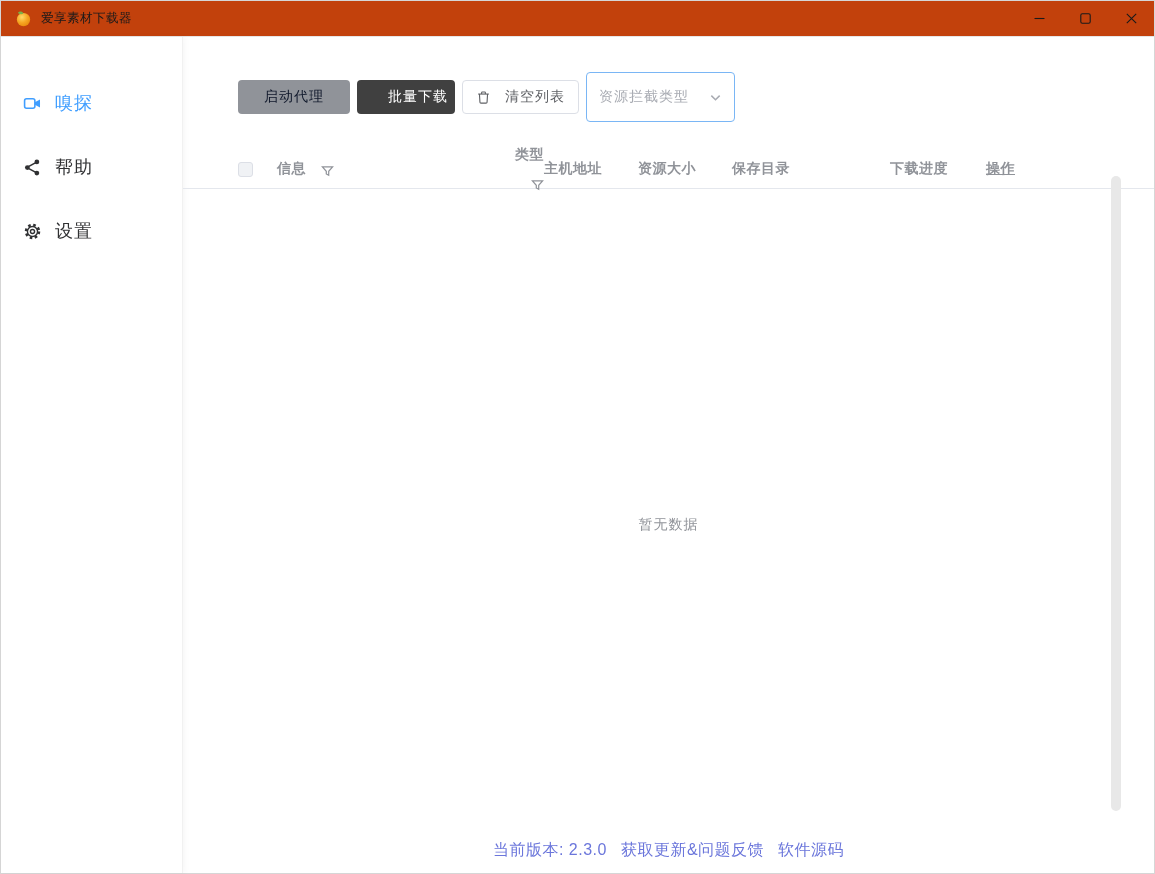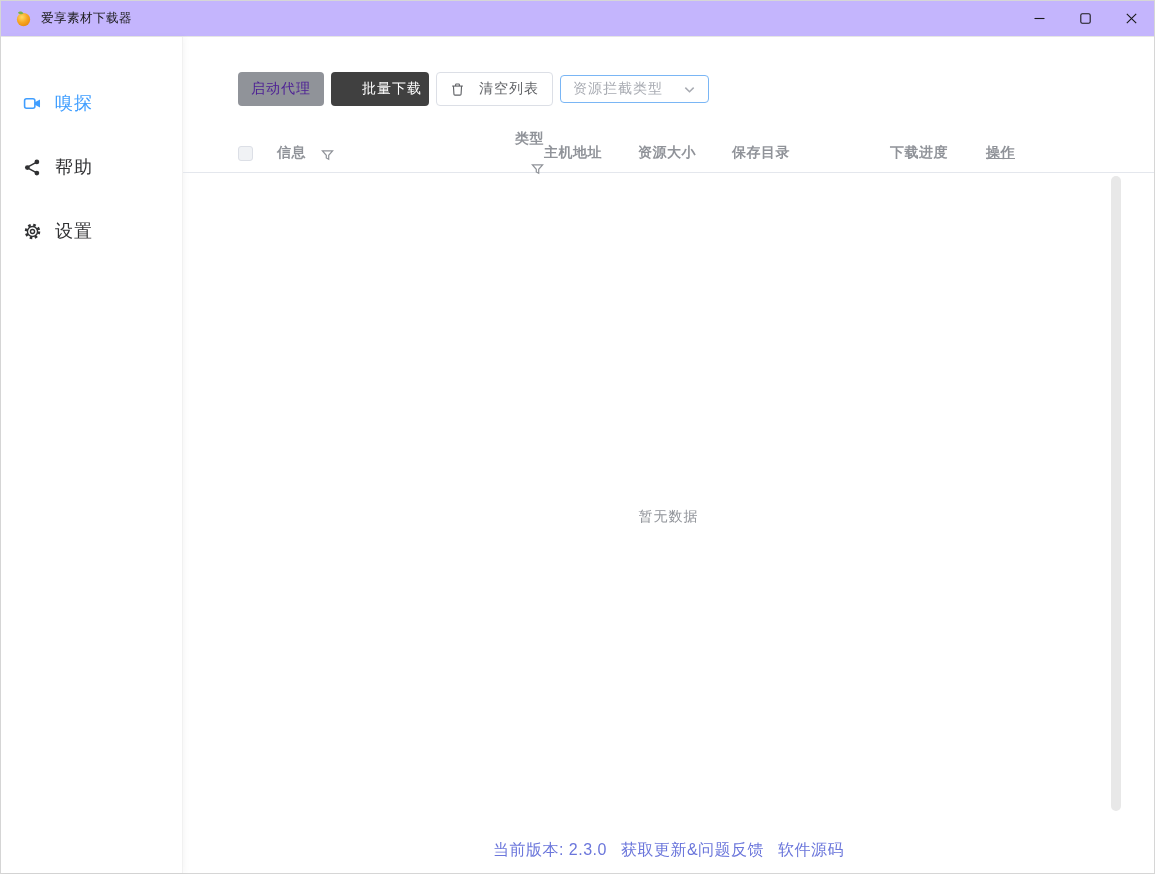--- a/index.html
+++ b/index.html
@@ -12,21 +12,21 @@
   .window {
     width: 1155px; height: 874px;
     display: flex; flex-direction: column;
     border: 1px solid #d6d6d6;
     background: #ffffff;
   }
 
   
   .titlebar {
     height: 36px; flex: 0 0 36px;
-    background: #c4b5fd;
+    background: #c2410c;
     display: flex; align-items: center;
     border-bottom: 1px solid #e6e6e6;
   }
   .titlebar .app-icon { margin-left: 14px; width: 17px; height: 17px; }
   .titlebar .title {
     margin-left: 9px; font-size: 12.5px; color: #1a1a1a; letter-spacing: .5px;
   }
   .win-controls { margin-left: auto; display: flex; height: 100%; }
   .win-btn {
     width: 46px; height: 100%;
@@ -67,28 +67,28 @@
     margin: 35px 0 0 55px;
     display: flex; align-items: center;
   }
   .btn {
     height: 34px; border-radius: 4px; border: none;
     font-size: 14px; letter-spacing: 1px;
     font-family: inherit;
     display: inline-flex; align-items: center; justify-content: center;
     cursor: pointer;
   }
-  .btn-gray  { background: #909399; color: #4c1d95; width: 86px; }
+  .btn-gray  { background: #909399; color: #0f172a; width: 112px; }
   .btn-blue  { background: #404040; color: #fff; width: 98px; margin-left: 7px; padding-left: 24px; }
   .btn-plain {
     background: #fff; color: #606266; width: 117px; margin-left: 7px;
     border: 1px solid #dcdfe6; gap: 14px;
   }
   .select-box {
-    margin-left: 7px; width: 149px; height: 28px;
+    margin-left: 7px; width: 149px; height: 50px;
     border: 1px solid #7ab6f5; border-radius: 4px;
     background: #fff;
     display: flex; align-items: center; justify-content: space-between;
     padding: 0 12px; cursor: pointer;
   }
   .select-box .placeholder { color: #a8abb2; font-size: 14px; letter-spacing: 1px; }
 
   
   .table-header {
     margin: 28px 0 0 0;

